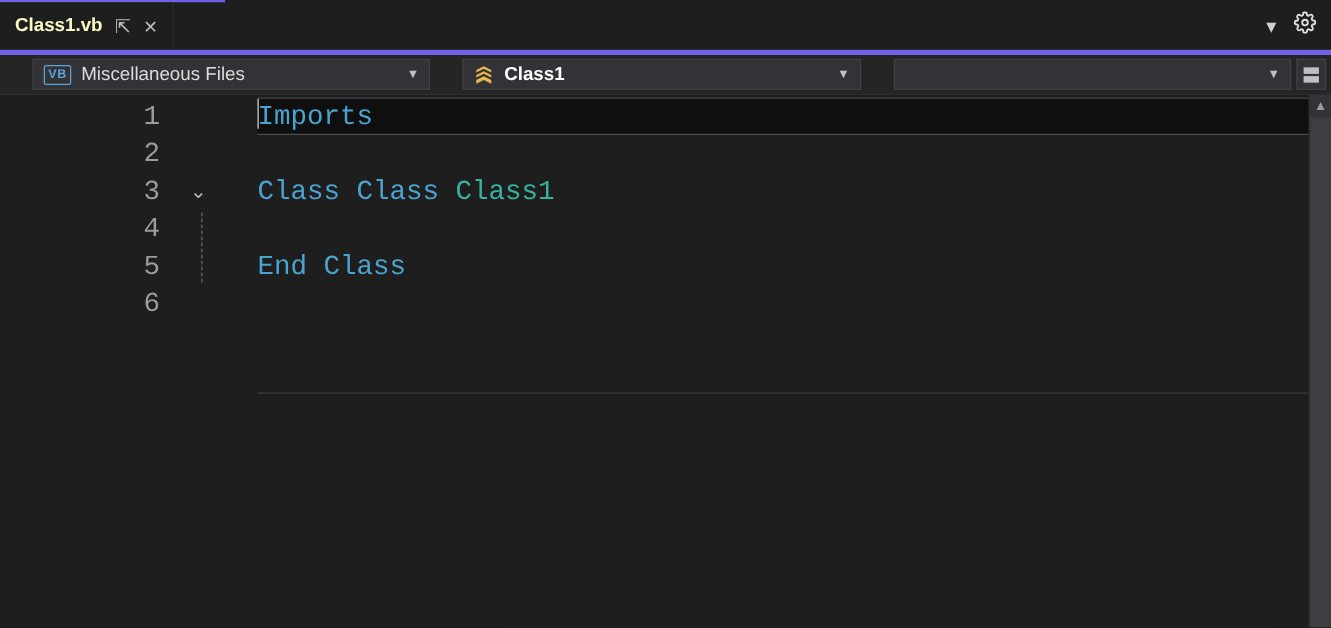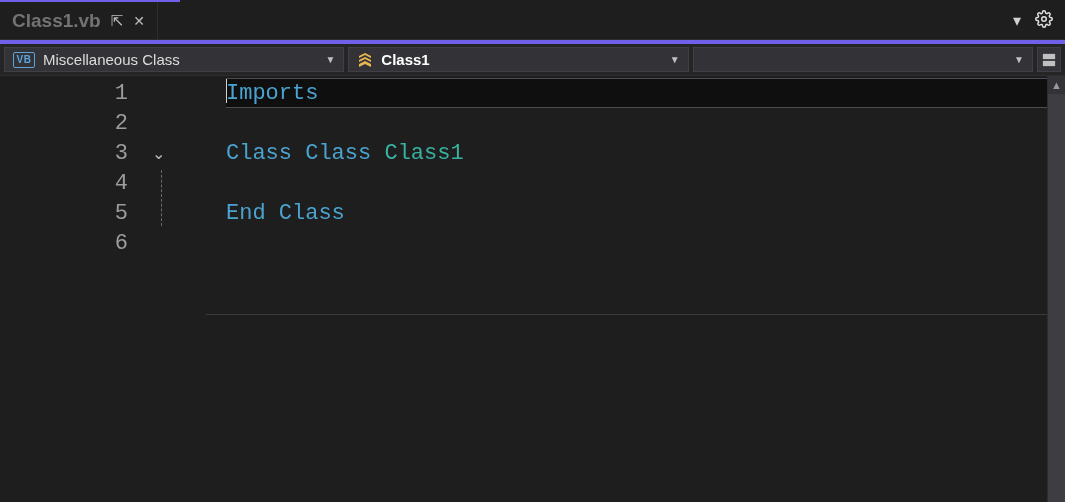--- a/index.html
+++ b/index.html
@@ -23,21 +23,21 @@
   .tab {
     display: flex;
     align-items: center;
     padding: 0 12px;
     background: #1c1c1c;
     gap: 10px;
     border-right: 1px solid #2d2d30;
     position: relative;
   }
   .tab.active { background: #1e1e1e; }
-  .tab-title { font-weight: 700; color: #737373; font-size: 19px; }
+  .tab-title { font-weight: 700; color: #fef9c3; font-size: 15px; }
   .tab-icons { display: flex; gap: 10px; align-items: center; }
   .tab-icons span { color: #bdbdbd; cursor: pointer; font-size: 14px; }
   .tab-icons .pin { font-size: 15px; }
   .tabstrip-right {
     margin-left: auto;
     display: flex;
     align-items: center;
     gap: 14px;
     padding: 0 12px;
     color: #d0d0d0;
@@ -62,20 +62,21 @@
     display: flex;
     align-items: center;
     background: #333337;
     border: 1px solid #3f3f46;
     padding: 0 8px;
     gap: 8px;
     color: #dcdcdc;
     font-size: 15px;
     cursor: pointer;
     position: relative;
+    margin-left: 22px;
   }
   .nav-dd .chev {
     margin-left: auto;
     color: #c0c0c0;
     font-size: 10px;
   }
   .nav-dd.empty { flex: 1; }
   .vb-badge {
     display: inline-flex;
     align-items: center;
@@ -144,21 +145,20 @@
     width: 1px;
     height: 56px;
     border-left: 1px dashed #6a6a6a;
   }
   .code-col {
     flex: 1;
     padding-top: 2px;
     font-family: Consolas, "Courier New", monospace;
     font-size: 22px;
     position: relative;
-    margin-left: 20px;
   }
   .code-line {
     height: 30px;
     display: flex;
     align-items: center;
     white-space: pre;
   }
   .highlight {
     background: #0f0f0f;
     border-top: 1px solid #4b4b52;
@@ -225,21 +225,21 @@
         </svg>
     </span>
   </div>
 </div>
 
 <div class="tab-underline"></div>
 
 <div class="nav-bar">
   <div class="nav-dd">
     <span class="vb-badge">VB</span>
-    <span>Miscellaneous Class</span>
+    <span>Miscellaneous Files</span>
     <span class="chev">▼</span>
   </div>
   <div class="nav-dd">
     <span class="class-icon">
       <svg width="16" height="16" viewBox="0 0 16 16">
           <path fill="#e8b84e" d="M8 1l6 3v2L8 3 2 6V4l6-3zm0 4l6 3v2L8 7l-6 3V8l6-3zm0 4l6 3v3l-6-3-6 3v-3l6-3z"></path>
         </svg>
     </span>
     <span class="bold">Class1</span>
     <span class="chev">▼</span>

